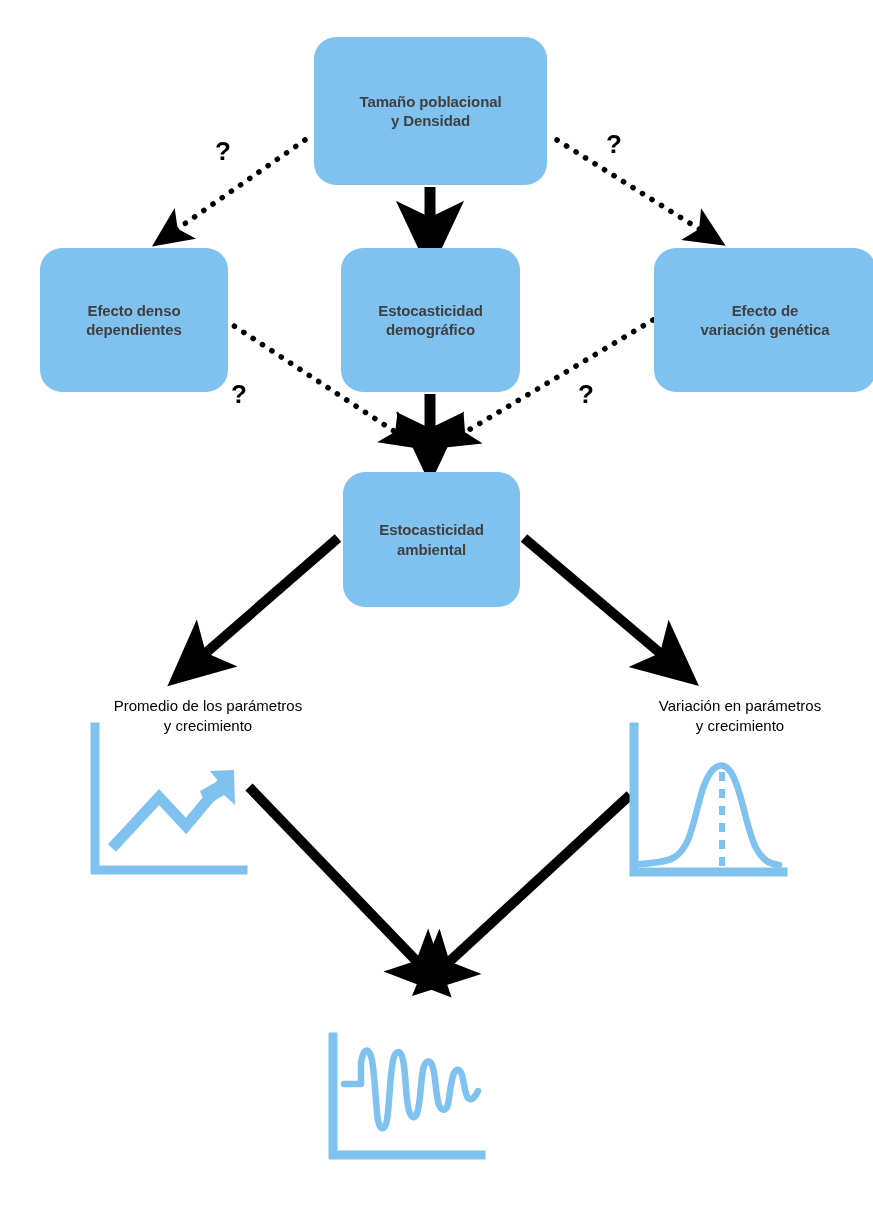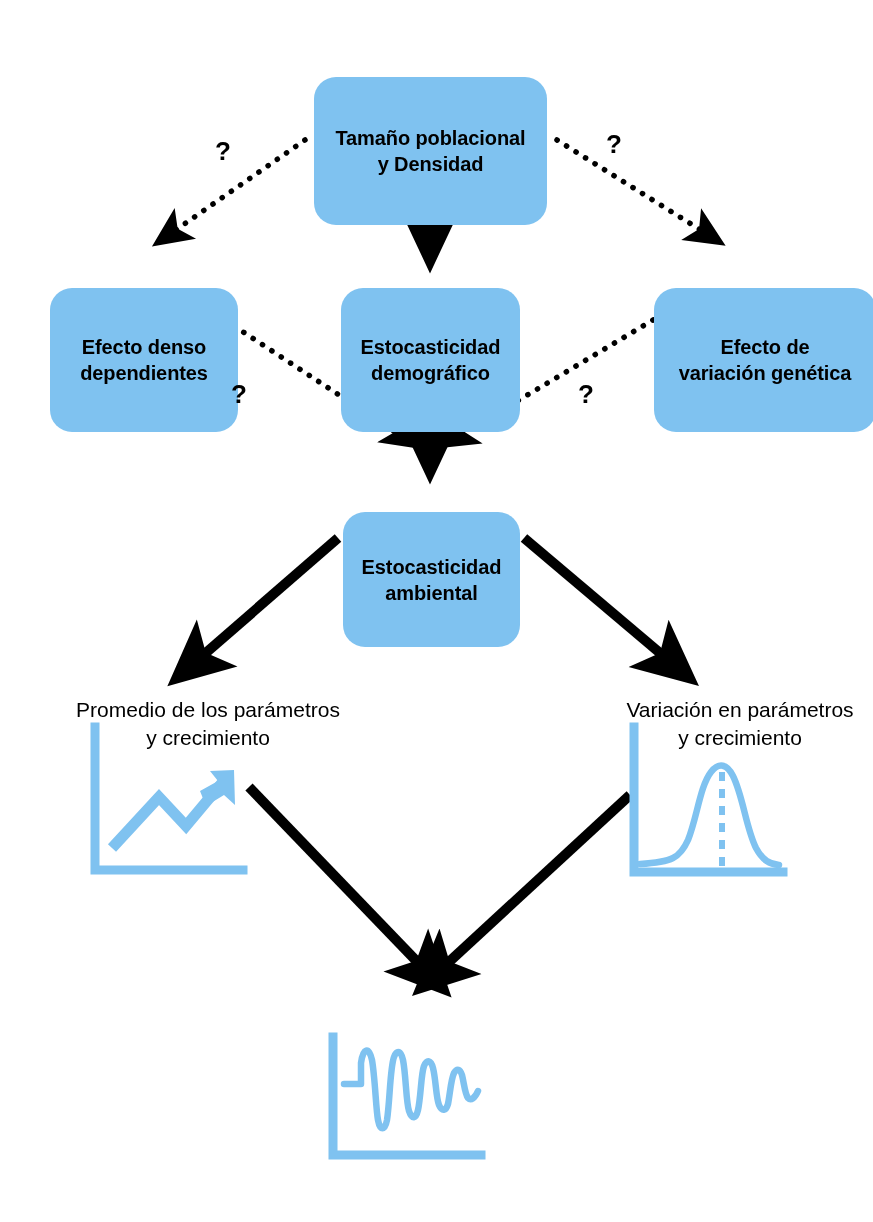--- a/index.html
+++ b/index.html
@@ -27,42 +27,41 @@
     height: 1222px;
   }
   .node-box {
     position: absolute;
     background: #7FC2F0;
     border-radius: 22px;
     display: flex;
     align-items: center;
     justify-content: center;
     text-align: center;
-    color: #000000;
+    color: #404040;
     font-weight: bold;
-    font-size: 20px;
+    font-size: 15px;
     line-height: 1.30;
     letter-spacing: -0.1px;
     font-family: "Liberation Sans", sans-serif;
-    margin-top: 40px;
   }
   .node-box span { display: block; padding: 0 8px; white-space: pre-line; }
 
   .qmark {
     position: absolute;
     color: #000000;
     font-weight: bold;
     font-size: 26px;
     font-family: "Liberation Sans", sans-serif;
     line-height: 1;
   }
   .chart-caption {
     position: absolute;
     color: #000000;
-    font-size: 21px;
+    font-size: 15px;
     line-height: 1.32;
     text-align: center;
     white-space: pre-line;
     font-family: "Liberation Sans", sans-serif;
   }
 </style>
 </head>
 <body>
 
 <div id="diagram-root">
@@ -96,21 +95,21 @@
     <line x1="249" y1="787" x2="428" y2="973" stroke="#000000" stroke-width="10" marker-end="url(#solid-head)"></line>
 
     <line x1="630" y1="795" x2="437" y2="973" stroke="#000000" stroke-width="10" marker-end="url(#solid-head)"></line>
   </svg>
 
   <div class="node-box" style="left:314px; top:37px; width:233px; height:148px;">
     <span>Tamaño poblacional
 y Densidad</span>
   </div>
 
-  <div class="node-box" style="left:50px; top:248px; width:188px; height:144px;">
+  <div class="node-box" style="left:40px; top:248px; width:188px; height:144px;">
     <span>Efecto denso
 dependientes</span>
   </div>
 
   <div class="node-box" style="left:341px; top:248px; width:179px; height:144px;">
     <span>Estocasticidad
 demográfico</span>
   </div>
 
   <div class="node-box" style="left:654px; top:248px; width:222px; height:144px;">

